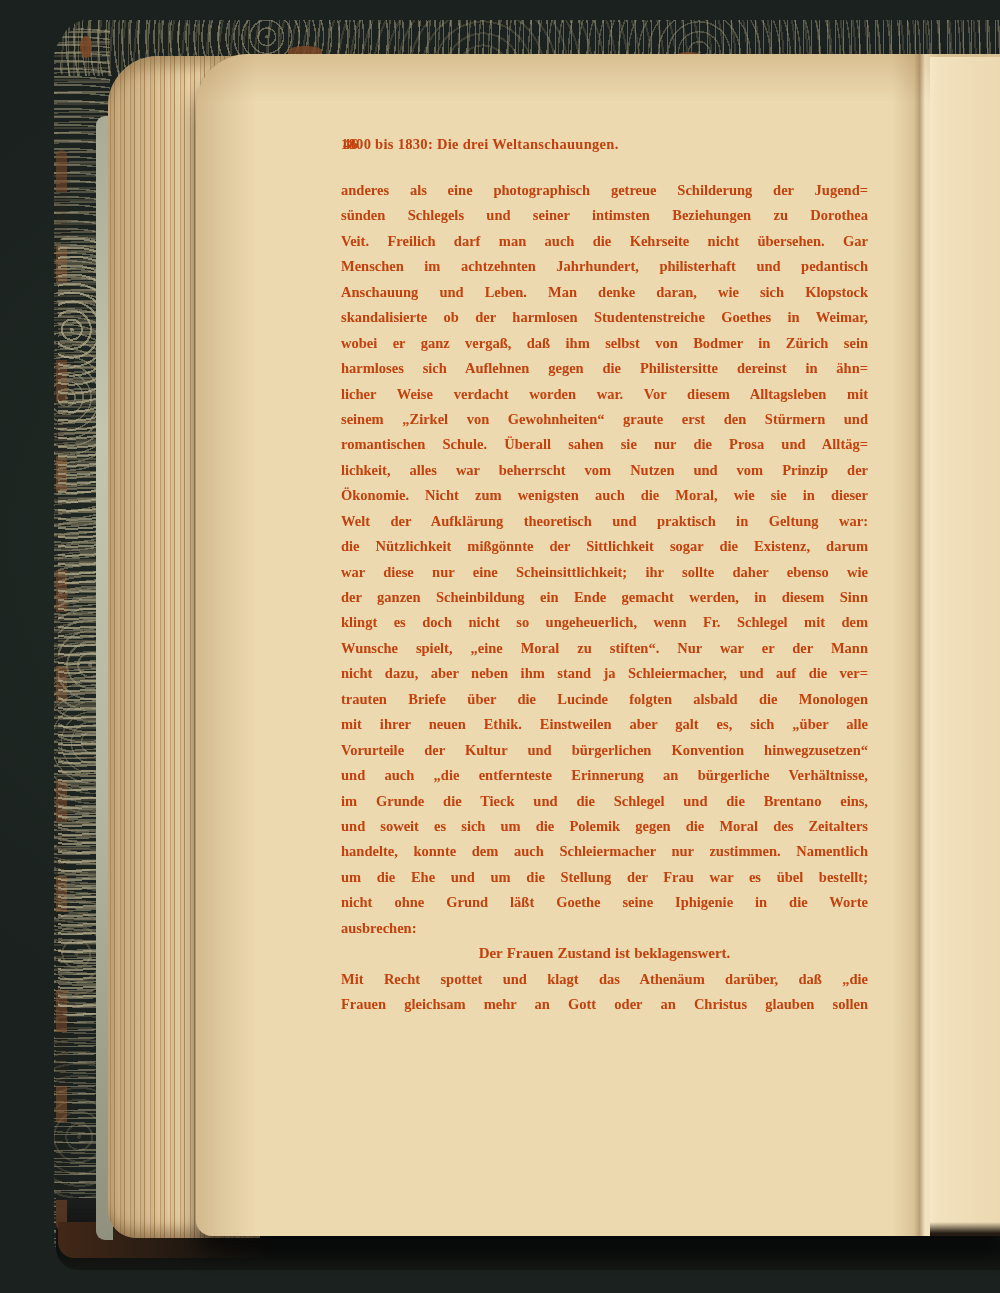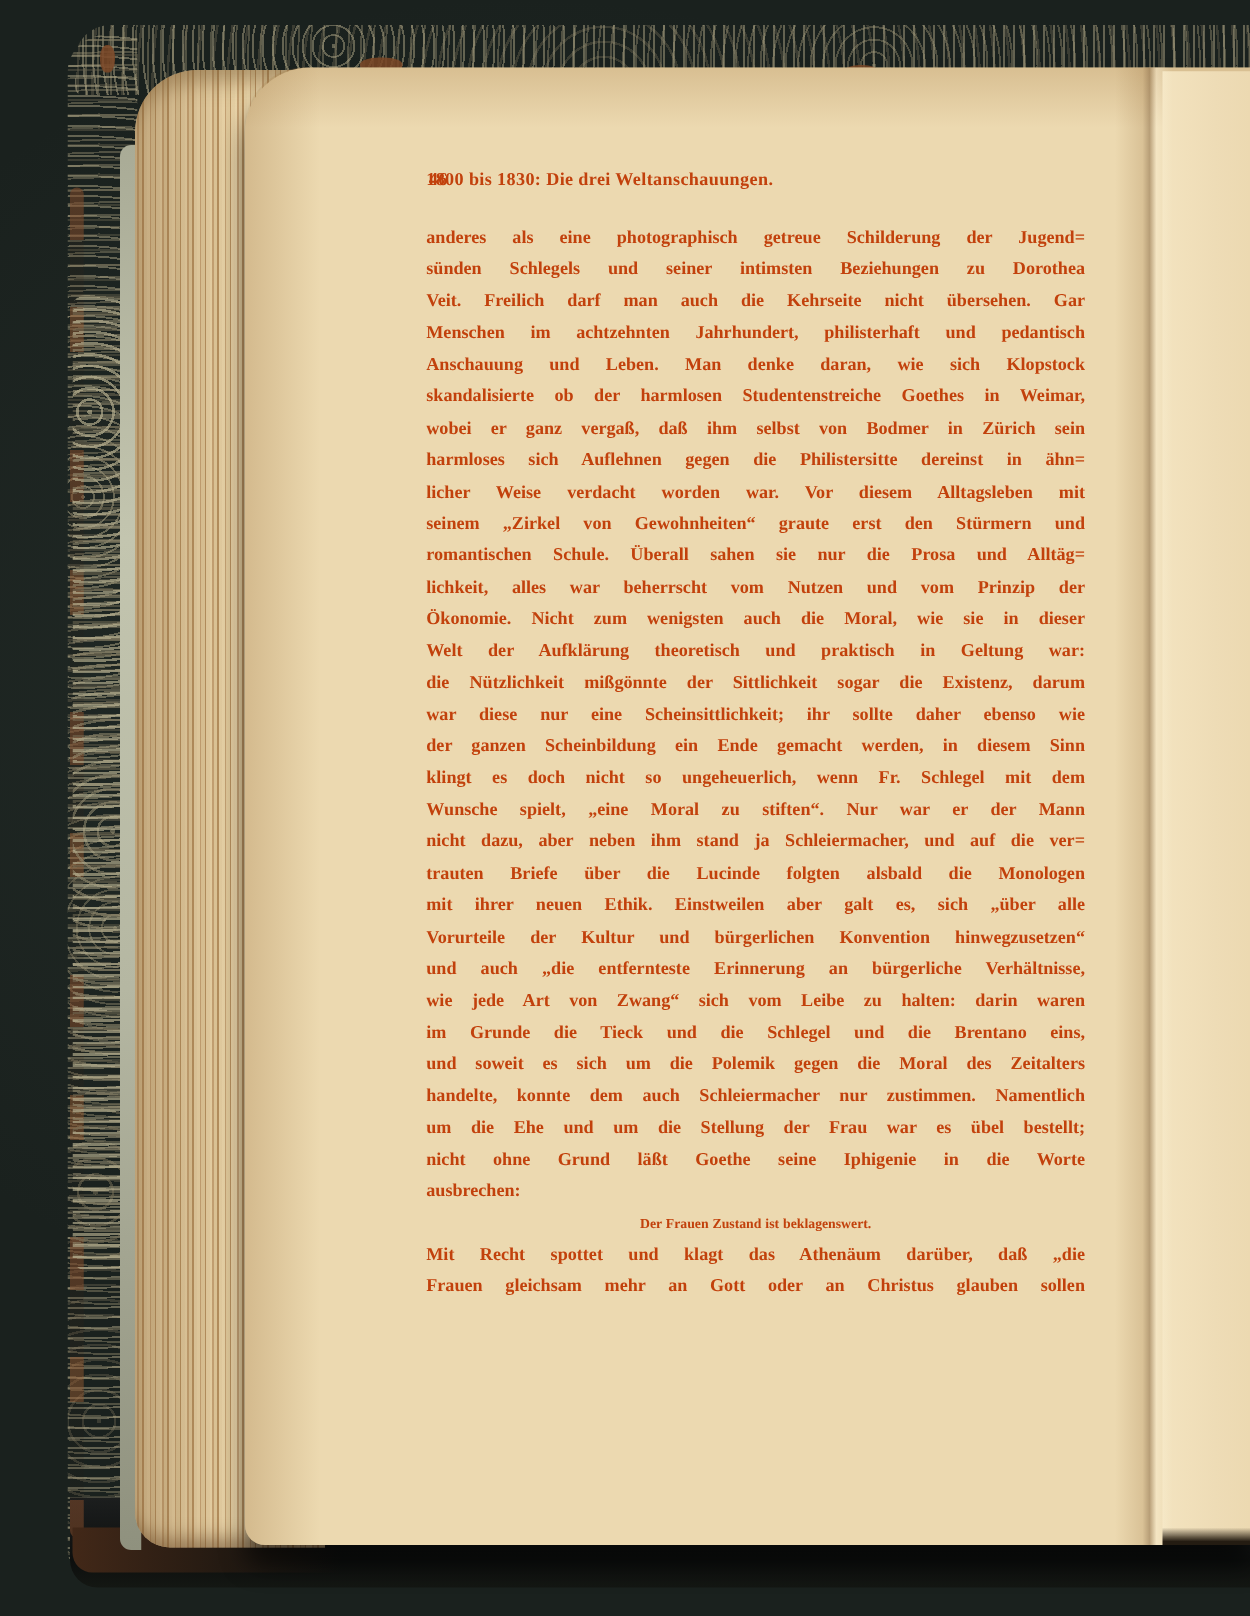--- a/index.html
+++ b/index.html
@@ -63,21 +63,21 @@
      background:linear-gradient(180deg,rgba(0,0,0,0),#241c12 80%);}
   
   .textcol{position:absolute;left:145px;top:82px;width:527px;color:#c2410c;}
   .header{position:relative;height:22px;font-size:14.5px;font-weight:bold;letter-spacing:.3px;}
   .pagenum{position:absolute;left:2px;top:0;}
   .runhead{display:block;text-align:left;}
   .body{margin-top:20px;font-size:14.5px;font-weight:bold;}
   .line{line-height:25.45px;height:25.45px;overflow:hidden;text-align:justify;word-spacing:.4px;}
   .line.j::after{content:"";display:inline-block;width:100%;height:0;}
   .line.l{text-align:left;}
-  .line.c{text-align:center;font-size:11px;}
+  .line.c{text-align:center;font-size:15px;}
 </style>
 </head>
 <body>
 
 <div class="scene">
   <div class="cover-top emboss"></div>
   <div class="cover-left emboss"></div>
   <div class="cover-bottom"></div>
   <div class="rust r1"></div>
   <div class="rust r2"></div>
@@ -117,21 +117,20 @@
           <div class="line j">die Nützlichkeit mißgönnte der Sittlichkeit sogar die Existenz, darum</div>
           <div class="line j">war diese nur eine Scheinsittlichkeit; ihr sollte daher ebenso wie</div>
           <div class="line j">der ganzen Scheinbildung ein Ende gemacht werden, in diesem Sinn</div>
           <div class="line j">klingt es doch nicht so ungeheuerlich, wenn Fr. Schlegel mit dem</div>
           <div class="line j">Wunsche spielt, „eine Moral zu stiften“. Nur war er der Mann</div>
           <div class="line j">nicht dazu, aber neben ihm stand ja Schleiermacher, und auf die ver=</div>
           <div class="line j">trauten Briefe über die Lucinde folgten alsbald die Monologen</div>
           <div class="line j">mit ihrer neuen Ethik. Einstweilen aber galt es, sich „über alle</div>
           <div class="line j">Vorurteile der Kultur und bürgerlichen Konvention hinwegzusetzen“</div>
           <div class="line j">und auch „die entfernteste Erinnerung an bürgerliche Verhältnisse,</div>
-          <div class="line j">wie jede Art von Zwang“ sich vom Leibe zu halten: darin waren</div>
           <div class="line j">im Grunde die Tieck und die Schlegel und die Brentano eins,</div>
           <div class="line j">und soweit es sich um die Polemik gegen die Moral des Zeitalters</div>
           <div class="line j">handelte, konnte dem auch Schleiermacher nur zustimmen. Namentlich</div>
           <div class="line j">um die Ehe und um die Stellung der Frau war es übel bestellt;</div>
           <div class="line j">nicht ohne Grund läßt Goethe seine Iphigenie in die Worte</div>
           <div class="line l">ausbrechen:</div>
           <div class="line c">Der Frauen Zustand ist beklagenswert.</div>
           <div class="line j">Mit Recht spottet und klagt das Athenäum darüber, daß „die</div>
           <div class="line j">Frauen gleichsam mehr an Gott oder an Christus glauben sollen</div>
         </div>

